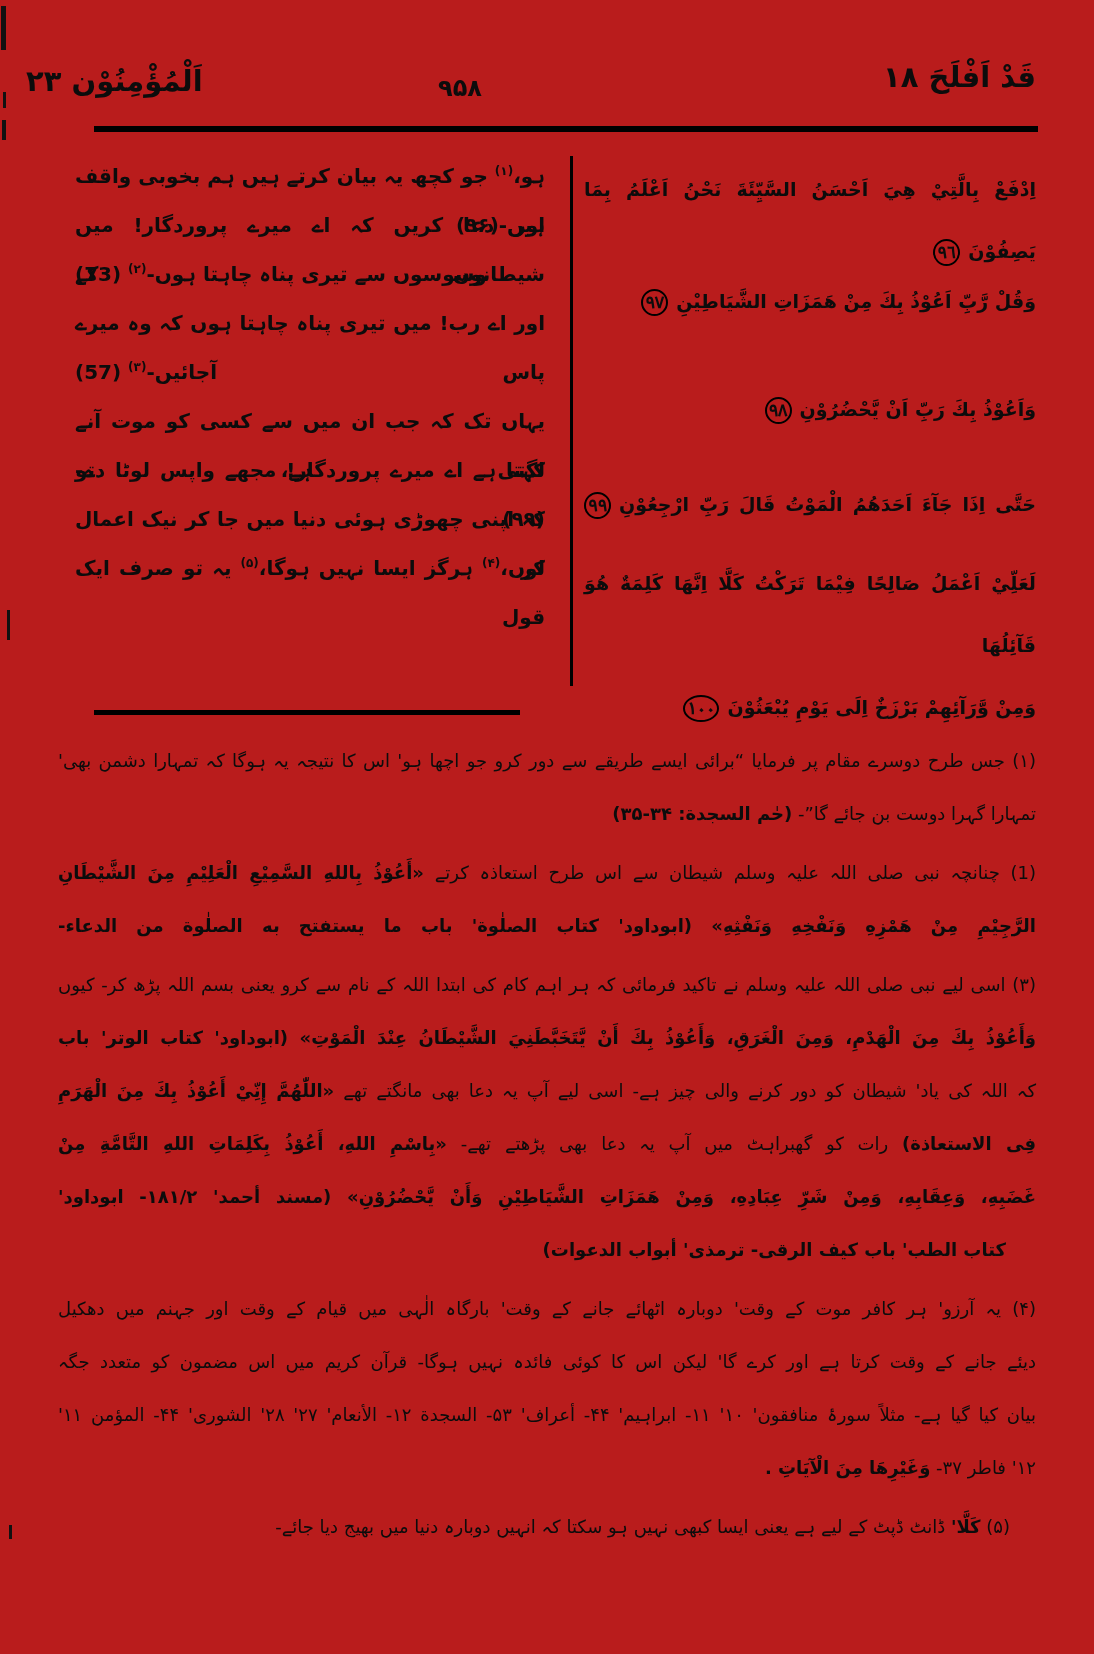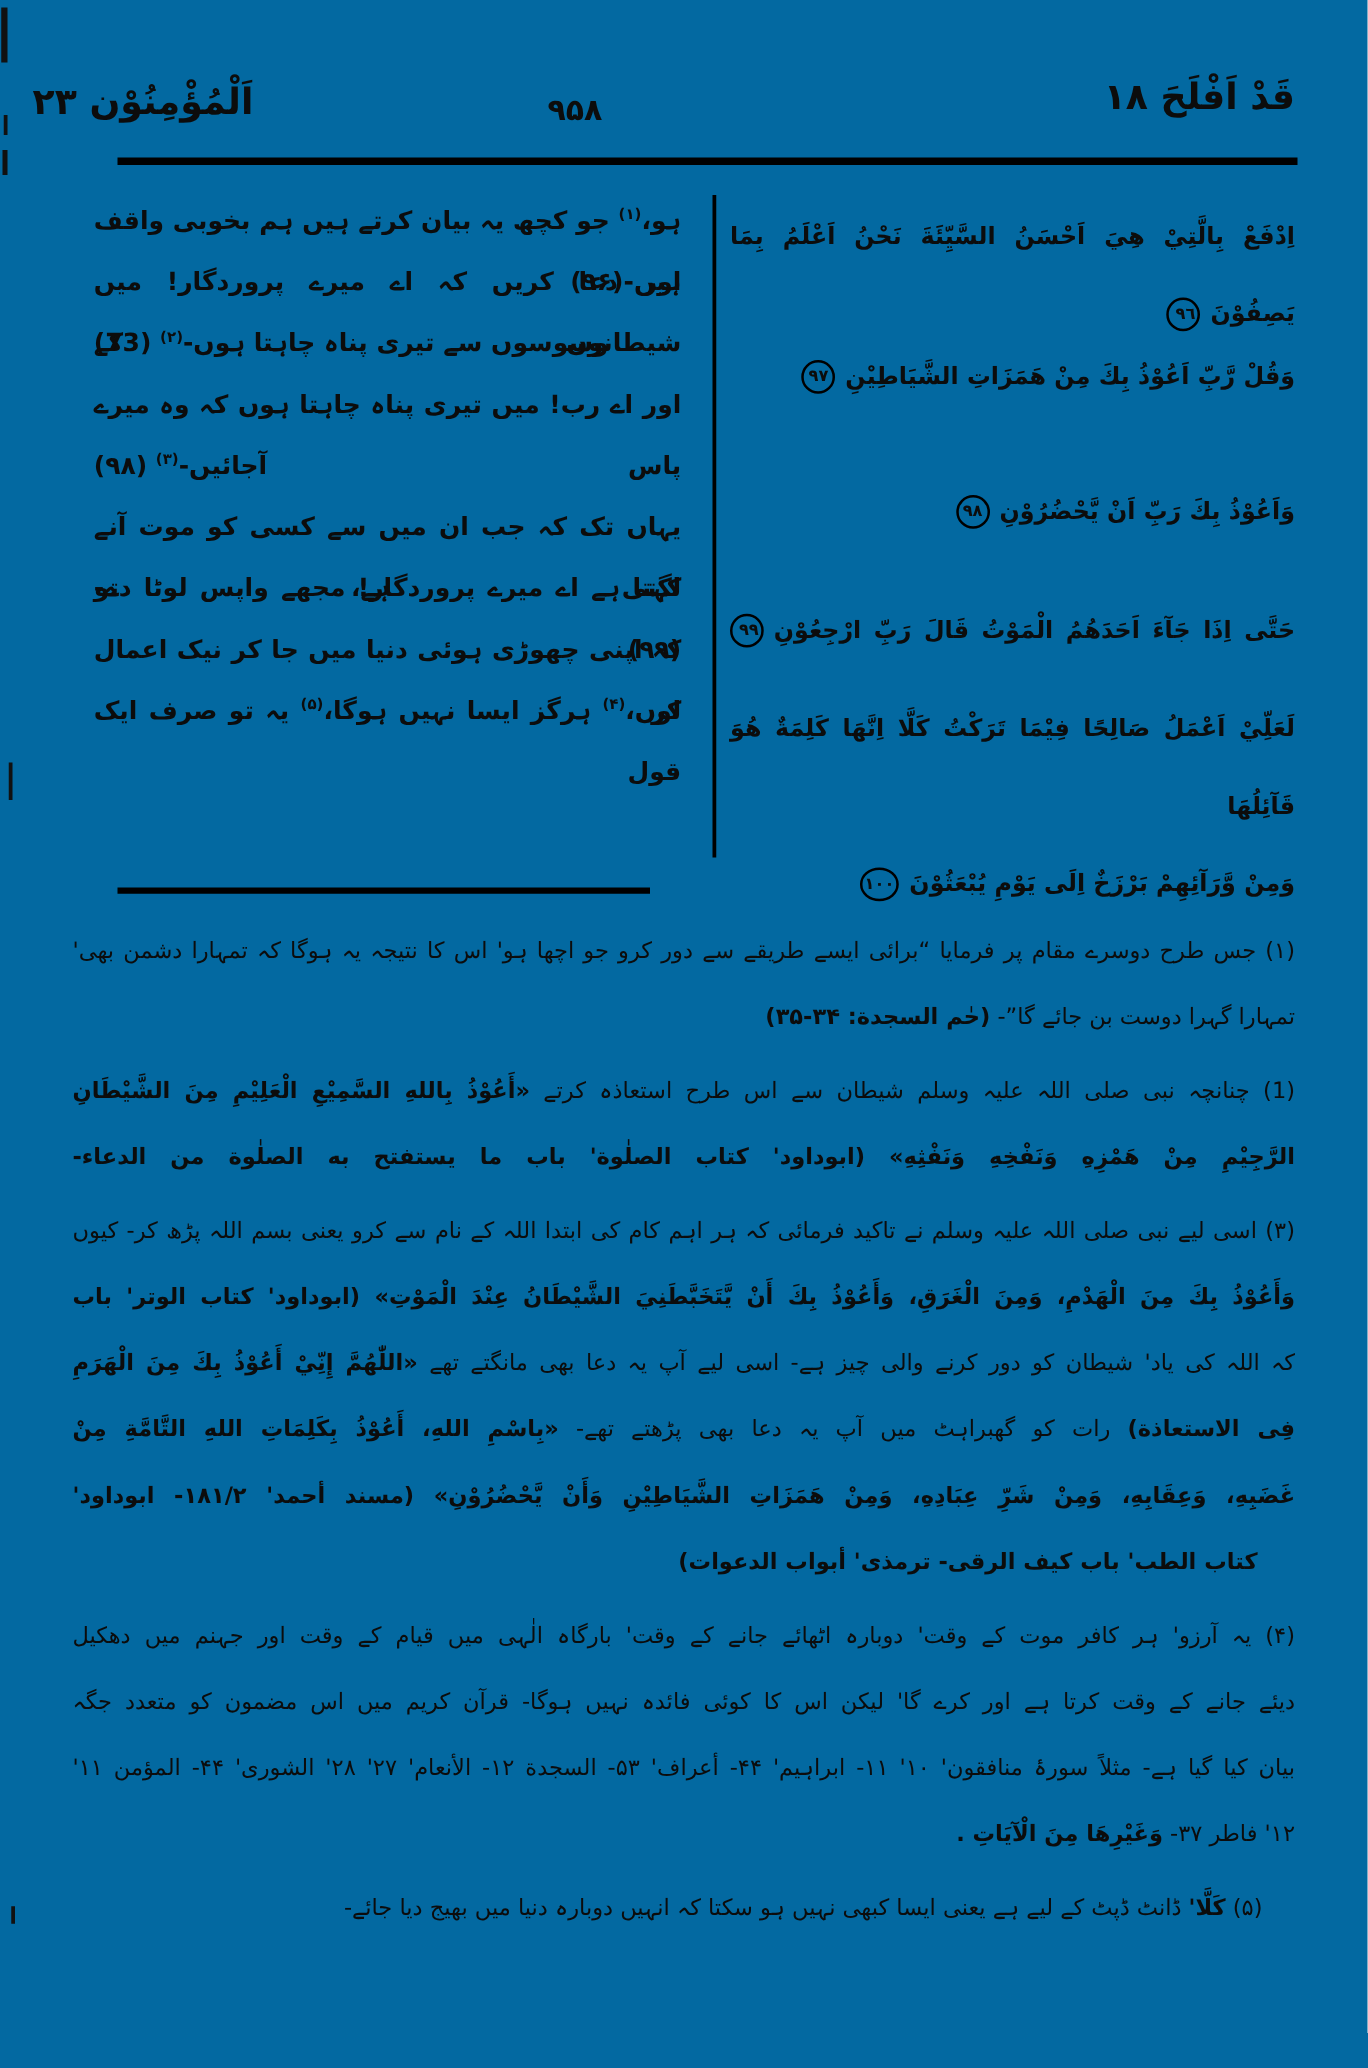--- a/index.html
+++ b/index.html
@@ -1,19 +1,19 @@
 <!DOCTYPE html>
 <html lang="ur" dir="rtl"><head>
 <meta charset="utf-8">
 <style>
   html,body{margin:0;padding:0;background:#e8e8e8;}
   .page{
     position:relative;
     width:1094px;height:1654px;
-    background:#0369a1;
+    background:#b91c1c;
     font-family:"DejaVu Sans", sans-serif;
     color:#0c0c0c;
     overflow:hidden;
     direction:rtl;
   }
   
   .hdr-left{position:absolute;left:26px;top:64px;font-size:29px;font-weight:700;direction:rtl;}
   .hdr-center{position:absolute;left:438px;top:74px;width:132px;text-align:left;font-size:24px;font-weight:700;}
   .hdr-right{position:absolute;right:58px;top:60px;font-size:29px;font-weight:700;direction:rtl;}
   .top-rule{position:absolute;left:94px;top:126px;width:944px;height:6px;background:#000;}
@@ -21,22 +21,22 @@
   
   #verses{position:absolute;top:150px;right:58px;width:452px;direction:rtl;}
   .verse{position:absolute;right:0;width:100%;font-weight:700;font-size:19px;line-height:62px;}
   .verse .vline{display:block;}
   .verse .vline.j{text-align:justify;text-align-last:justify;}
   .verse .vline.r{text-align:right;}
   .vnum{
     display:inline-block;box-sizing:border-box;
     min-width:27px;height:27px;line-height:23px;
     border:2px solid #000;border-radius:50%;
-    text-align:center;font-size:13px;font-weight:700;
-    margin-right:8px;vertical-align:middle;padding:0 2px;
+    text-align:center;font-size:16px;font-weight:700;
+    margin-right:8px;vertical-align:middle;padding:0 2px;font-family:Liberation Serif, serif;
   }
 
   
   .col-divider{position:absolute;left:570px;top:156px;width:3px;height:530px;background:#000;}
 
   
   #translation{position:absolute;top:152px;left:75px;width:470px;direction:rtl;font-size:20px;font-weight:700;}
   .t-line{height:49px;line-height:49px;}
   .t-line.j{text-align:justify;text-align-last:justify;}
   .t-line.l{text-align:left;}
@@ -90,21 +90,21 @@
       </div>
     </div>
 
   <div class="col-divider"></div>
 
   <div id="translation">
       <div class="t-line j"><span>ہو،</span><sup>(۱)</sup><span> جو کچھ یہ بیان کرتے ہیں ہم بخوبی واقف ہیں-(۹۶)</span></div>
       <div class="t-line j"><span>اور دعا کریں کہ اے میرے پروردگار! میں شیطانوں کے</span></div>
       <div class="t-line l"><span>وسوسوں سے تیری پناہ چاہتا ہوں-</span><sup>(۲)</sup><span> (73)</span></div>
       <div class="t-line j"><span>اور اے رب! میں تیری پناہ چاہتا ہوں کہ وہ میرے پاس</span></div>
-      <div class="t-line l"><span>آجائیں-</span><sup>(۳)</sup><span> (۹۸)</span></div>
+      <div class="t-line l"><span>آجائیں-</span><sup>(۳)</sup><span> (57)</span></div>
       <div class="t-line j"><span>یہاں تک کہ جب ان میں سے کسی کو موت آنے لگتی ہے، تو</span></div>
       <div class="t-line j"><span>کہتا ہے اے میرے پروردگار! مجھے واپس لوٹا دے-(۹۹)</span></div>
       <div class="t-line j"><span>کہ اپنی چھوڑی ہوئی دنیا میں جا کر نیک اعمال کر</span></div>
       <div class="t-line j"><span>لوں،</span><sup>(۴)</sup><span> ہرگز ایسا نہیں ہوگا،</span><sup>(۵)</sup><span> یہ تو صرف ایک قول</span></div>
     </div>
 
   <div class="fn-rule"></div>
 
   <div id="footnotes">
       <div class="fn">

